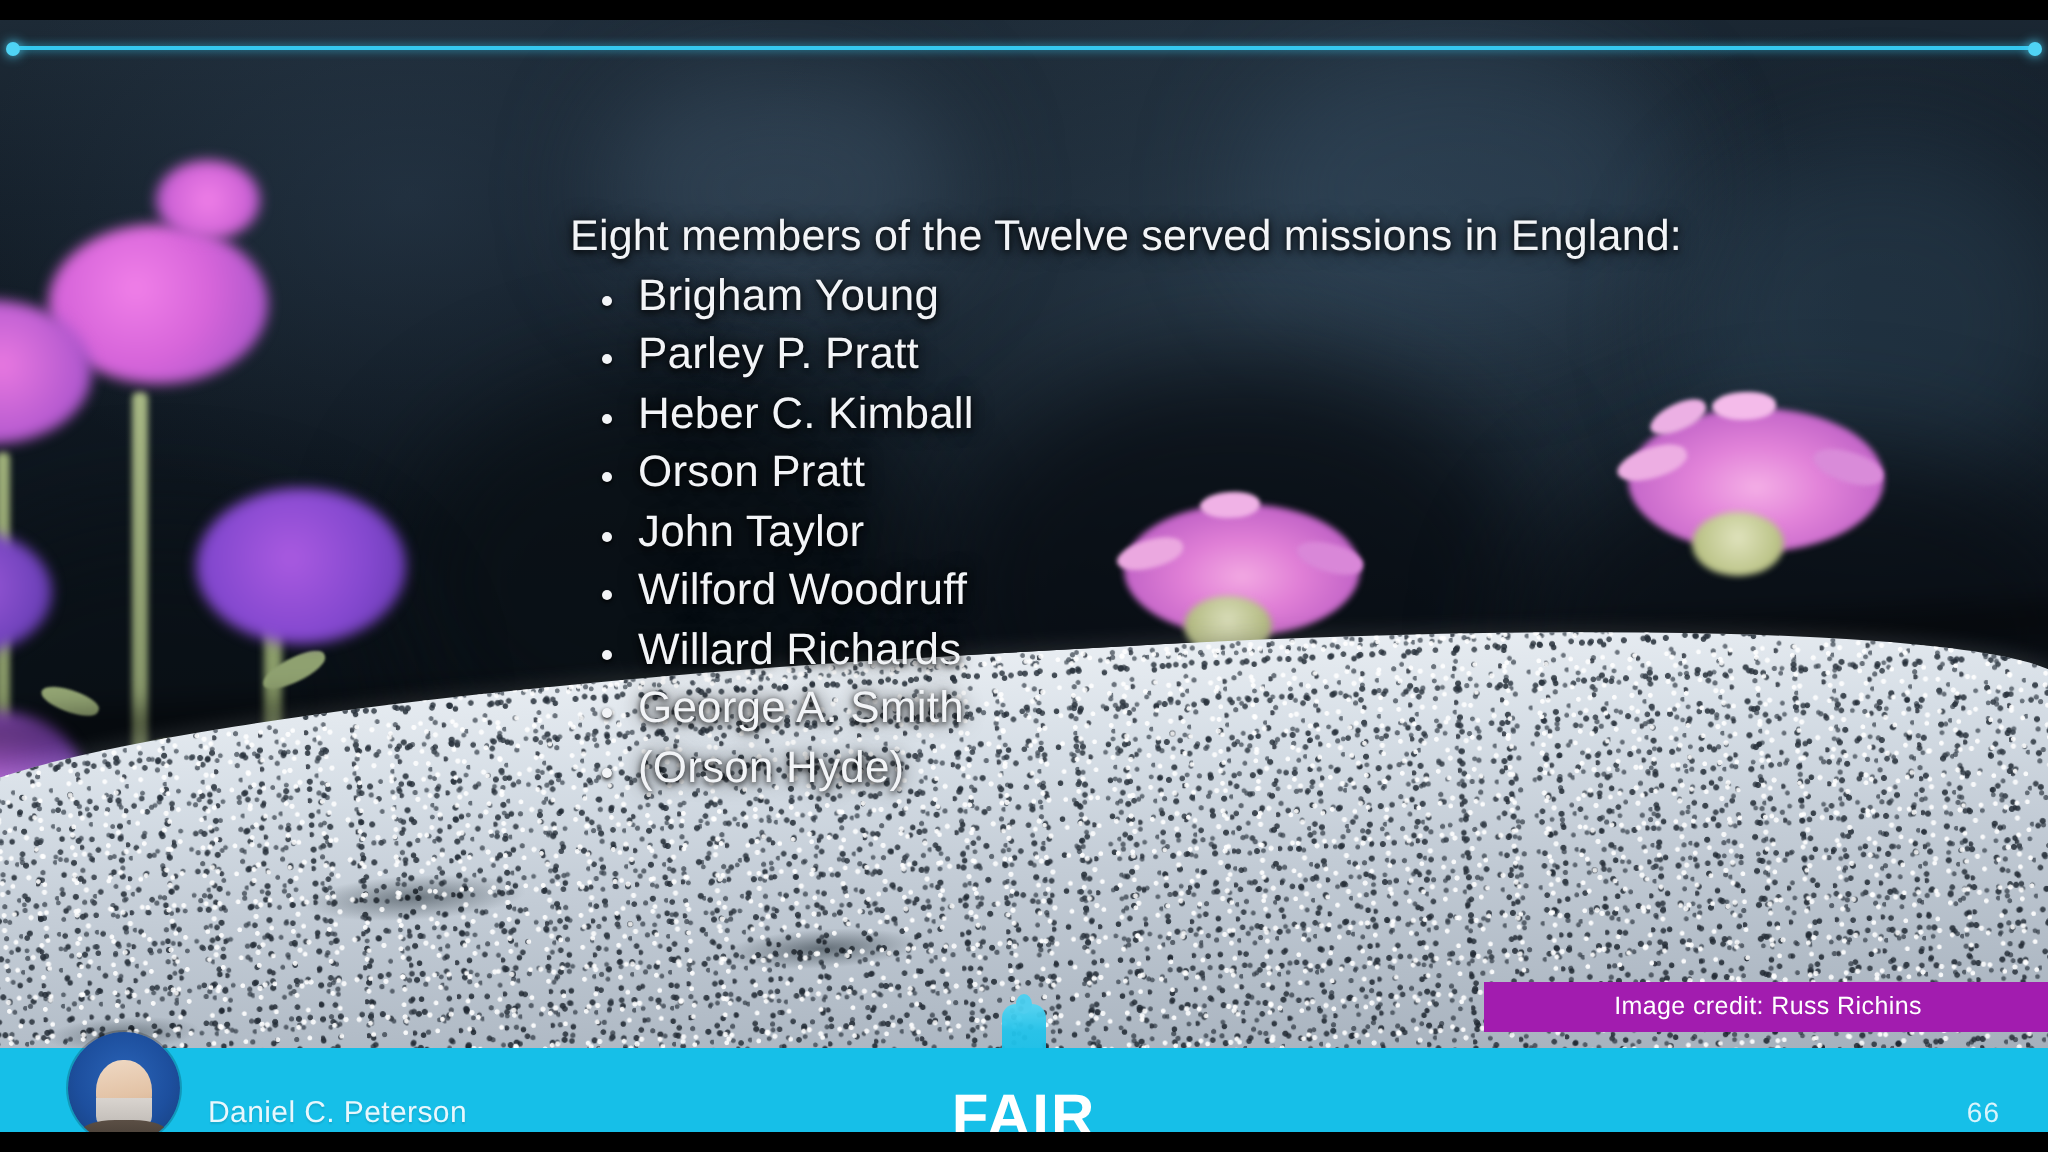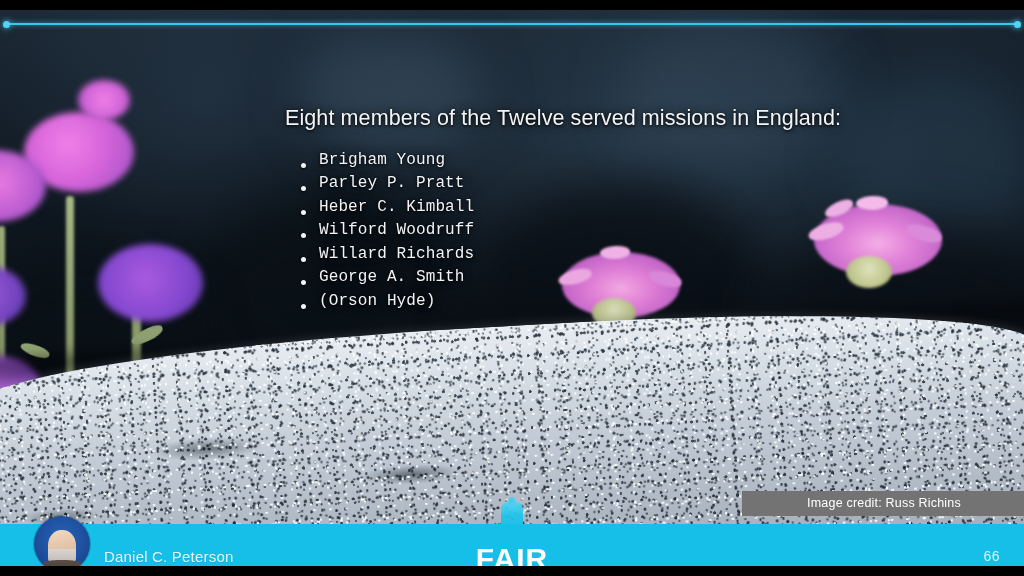--- a/index.html
+++ b/index.html
@@ -86,25 +86,25 @@
   .bloom{ position:absolute; border-radius:50%; filter:blur(3.2px); }
   .bloom.sharp{ filter:blur(1.6px); }
   .petal{ position:absolute; border-radius:50% 50% 45% 55%; filter:blur(1.1px); }
 
   
   .textblock{
     position:absolute; left:285px; top:108px; z-index:20;
     color:#f2f4f7; text-shadow:0 1px 3px rgba(0,0,0,.95), 0 0 10px rgba(0,0,0,.8);
     font-size:21px; line-height:1.0;
   }
-  .lead{ font-size:21.5px; margin-bottom:22px; letter-spacing:.1px; }
+  .lead{ font-size:21.5px; margin-bottom:7px; letter-spacing:.1px; }
   ul.bullets{ list-style:none; margin:0; padding:0; }
   ul.bullets li{
-    position:relative; padding-left:34px; font-size:16px;
-    margin-bottom:7.5px; letter-spacing:.1px; white-space:nowrap;font-family:Liberation Mono, monospace;
+    position:relative; padding-left:34px; font-size:22px;
+    margin-bottom:7.5px; letter-spacing:.1px; white-space:nowrap;
   }
   ul.bullets li::before{
     content:""; position:absolute; left:16px; top:11px;
     width:5px; height:5px; border-radius:50%; background:#f2f4f7;
     box-shadow:0 1px 2px rgba(0,0,0,.9);
   }
 
   
   .progress-line{
     position:absolute; left:6px; right:6px; top:23px; height:2px; z-index:30;
@@ -113,21 +113,21 @@
   .progress-cap{
     position:absolute; top:-2.5px; width:7px; height:7px; border-radius:50%;
     background:#4fd4f5; box-shadow:0 0 6px rgba(79,212,245,.95);
   }
   .progress-cap.left{ left:-3px; }
   .progress-cap.right{ right:-3px; }
 
   
   .image-credit{
     position:absolute; right:0; bottom:60px; z-index:30;
-    background:#737373; color:#ffffff;
+    background:#a21caf; color:#ffffff;
     padding:5px 16px 6px 18px; font-size:12.5px; letter-spacing:.2px;
     width:282px; text-align:center;
   }
 
   
   .bottombar{
     position:absolute; left:0; right:0; bottom:10px; height:42px; z-index:35;
     background:#16bfe8;
   }
   .avatar{
@@ -273,20 +273,22 @@
     <span class="progress-cap left"></span>
     <span class="progress-cap right"></span>
   </div>
 
   <div class="textblock">
     <div class="lead">Eight members of the Twelve served missions in England:</div>
     <ul class="bullets">
       <li>Brigham Young</li>
       <li>Parley P. Pratt</li>
       <li>Heber C. Kimball</li>
+      <li>Orson Pratt</li>
+      <li>John Taylor</li>
       <li>Wilford Woodruff</li>
       <li>Willard Richards</li>
       <li>George A. Smith</li>
       <li>(Orson Hyde)</li>
     </ul>
   </div>
 
   <div class="image-credit">Image credit: Russ Richins</div>
 
   <div class="fair-bowl"></div>

